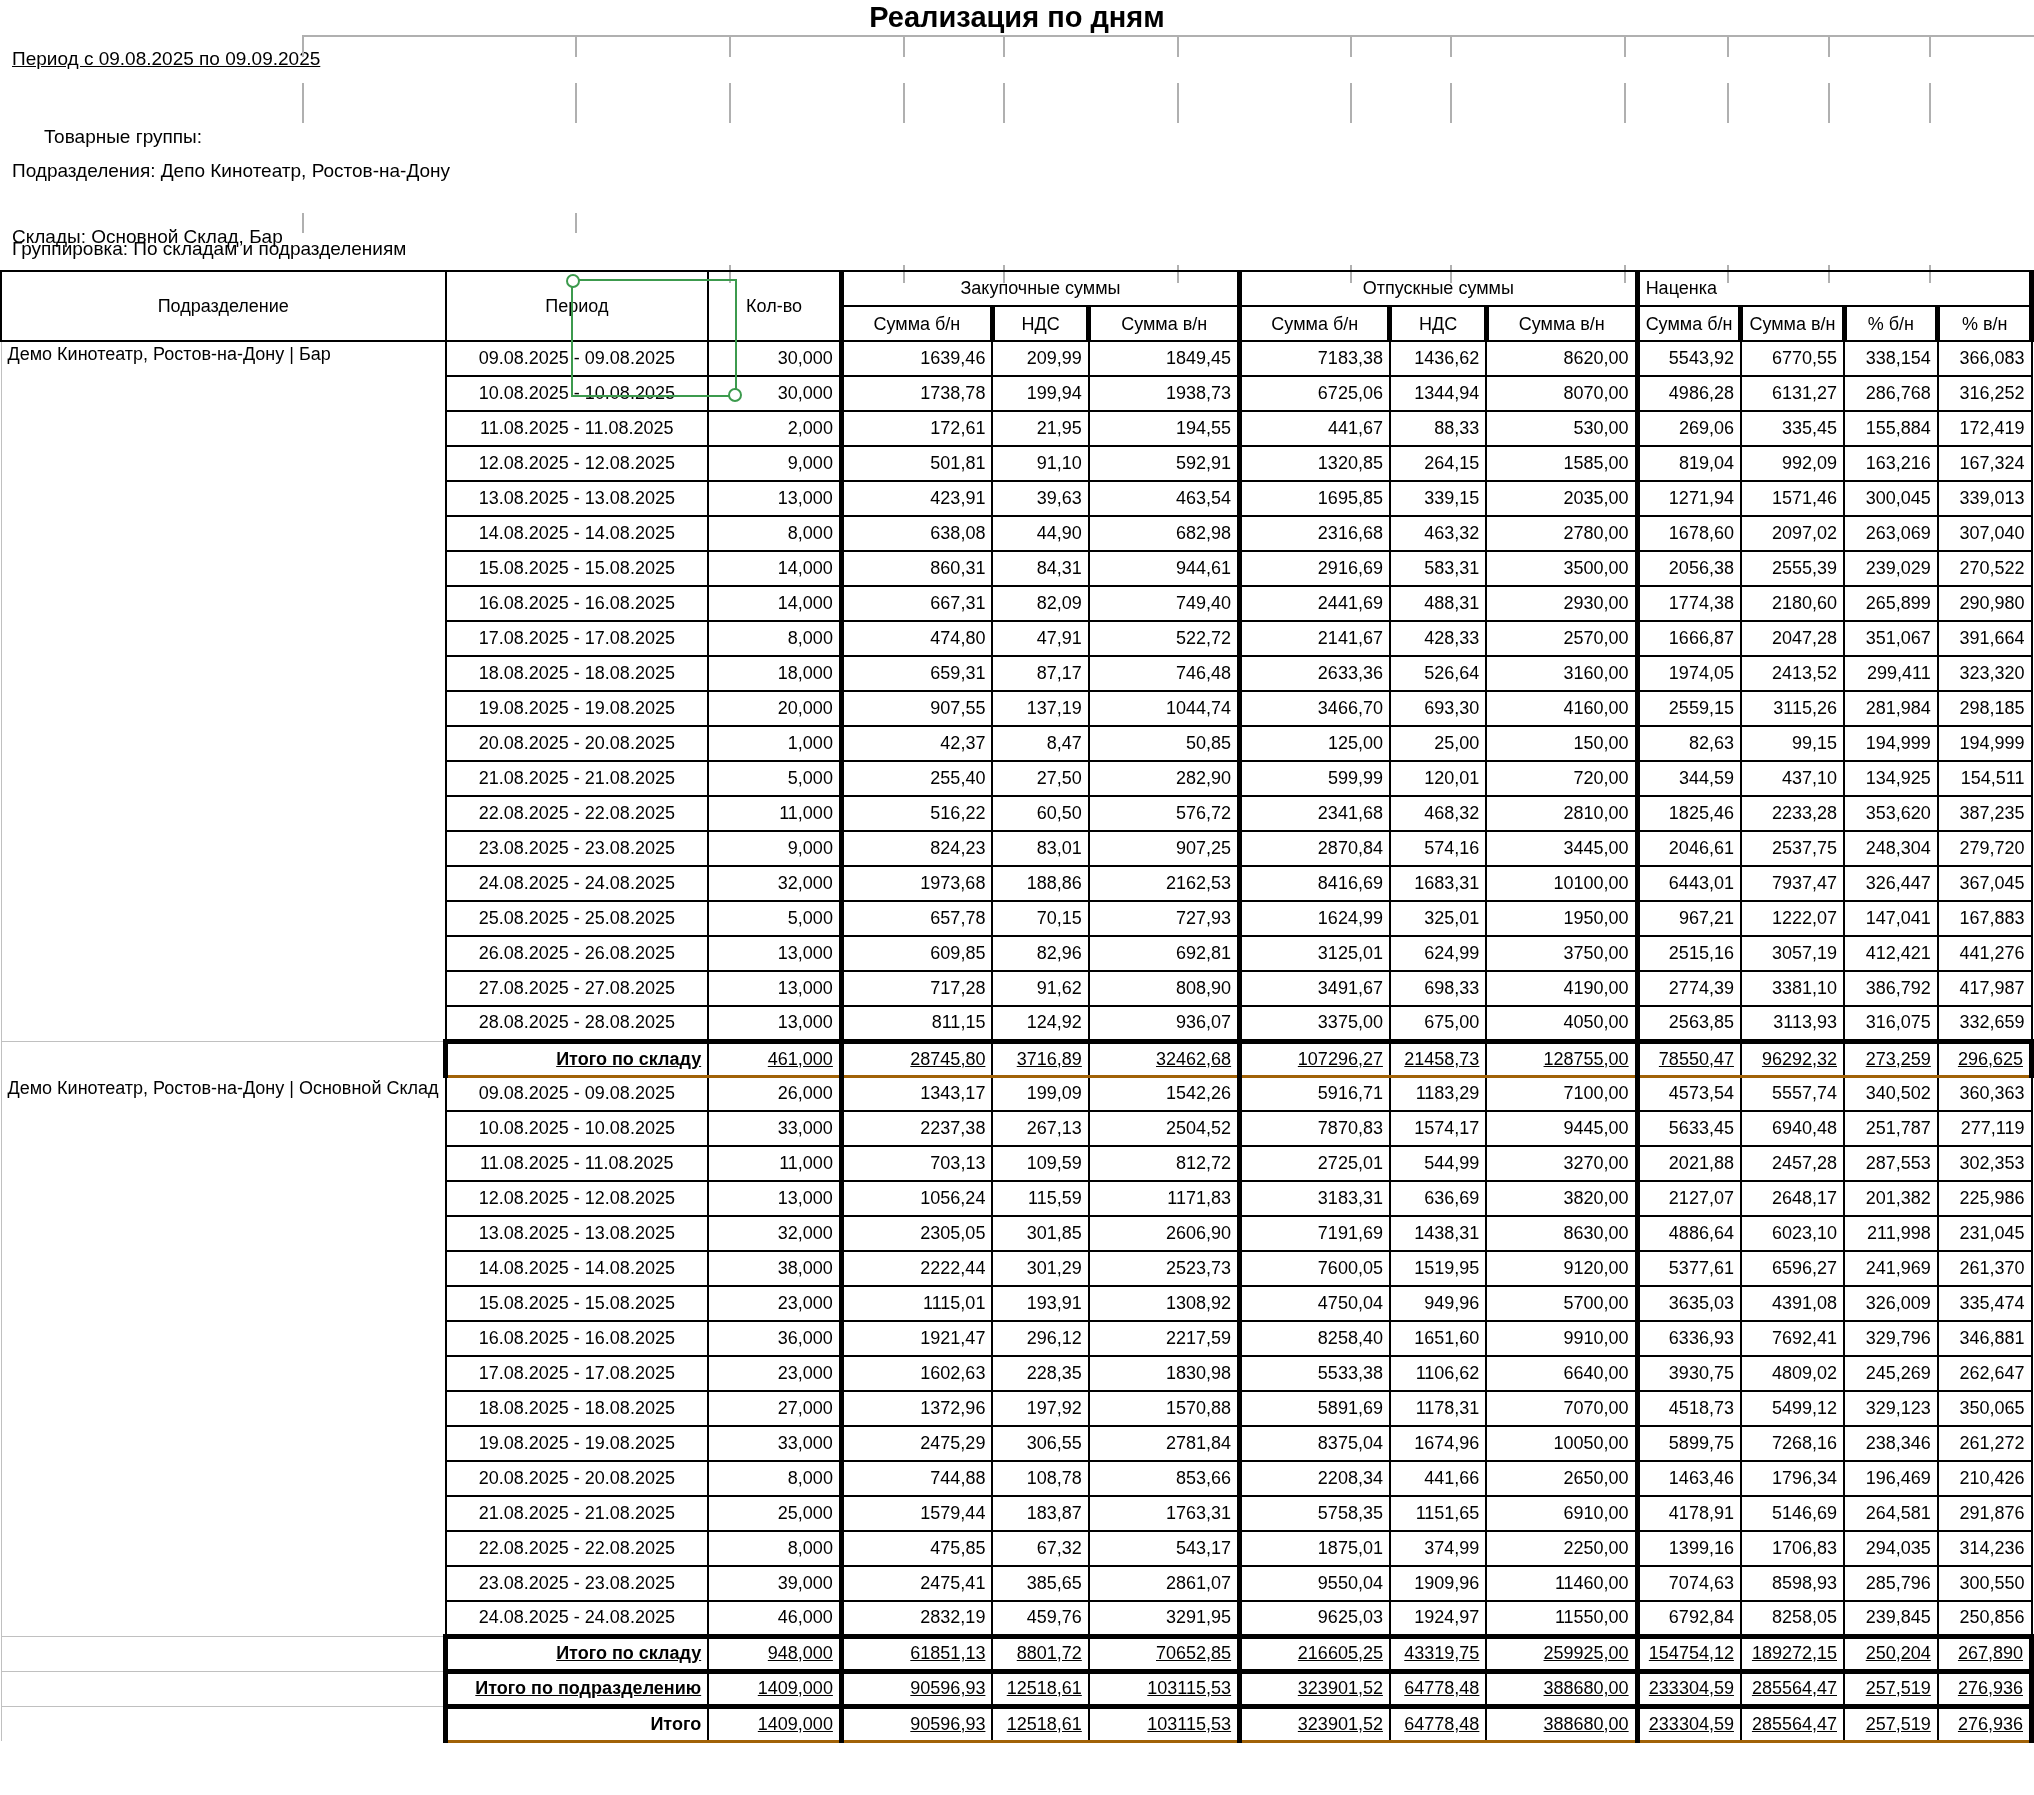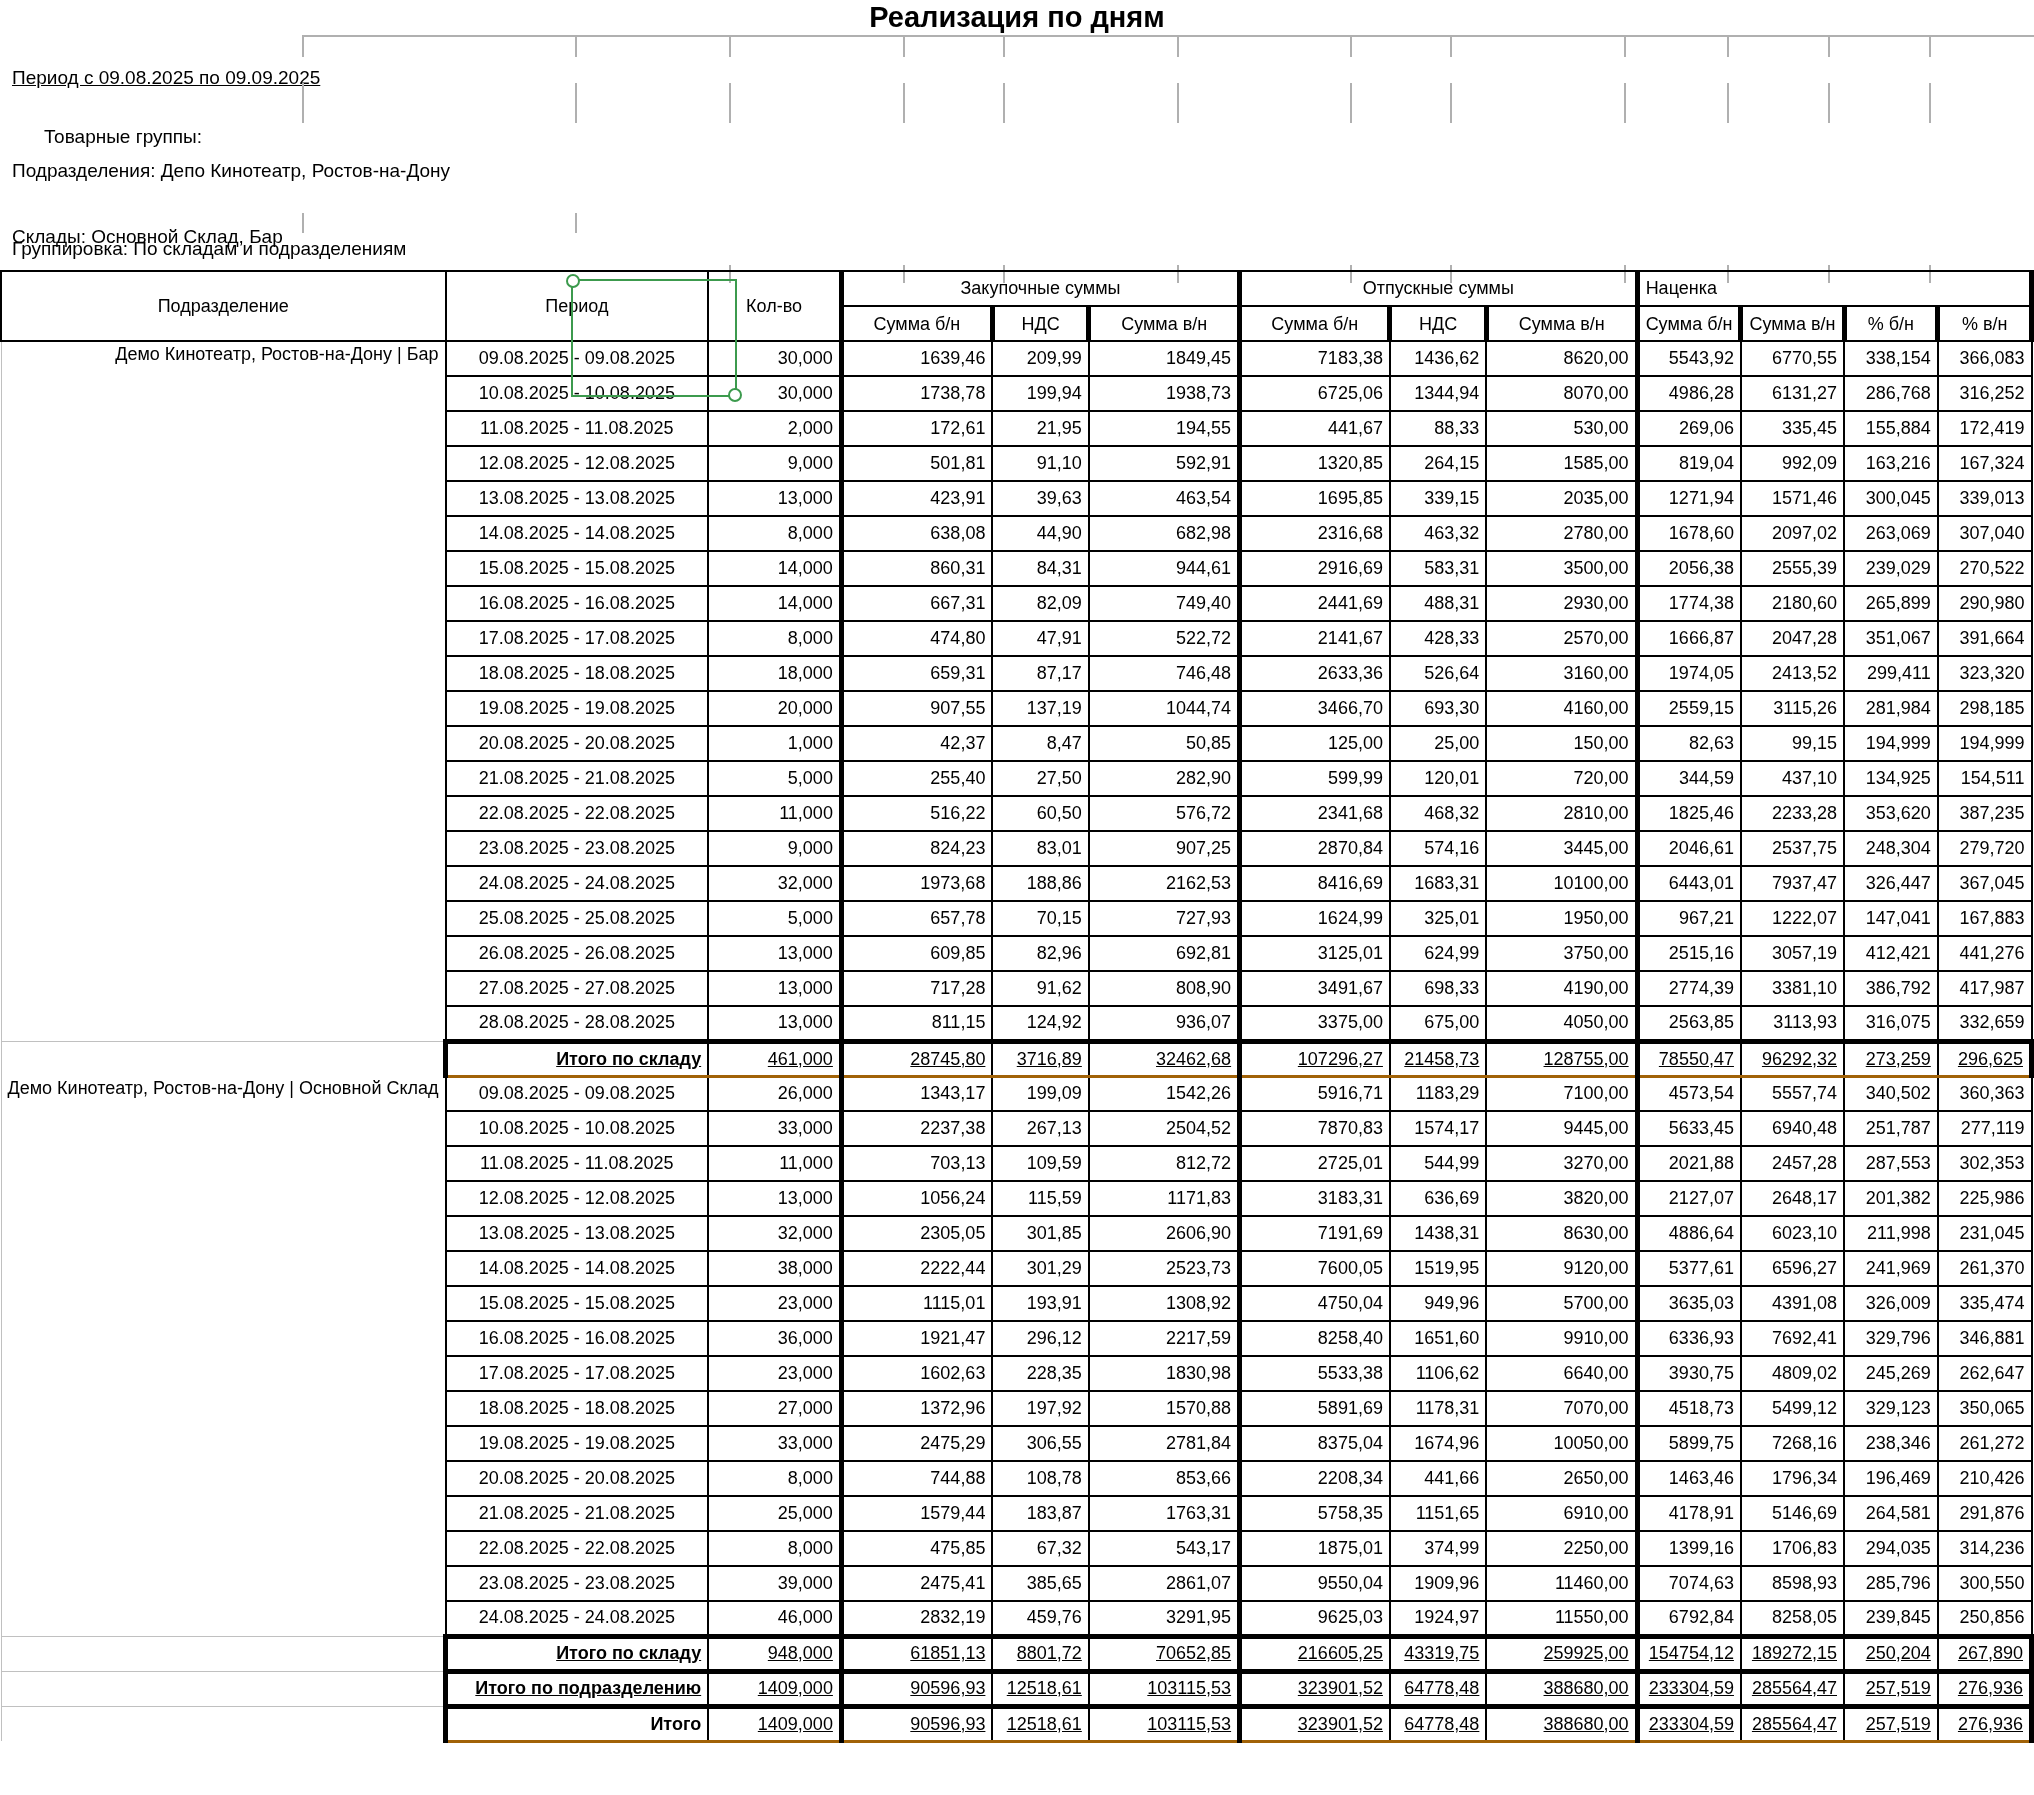--- a/index.html
+++ b/index.html
@@ -16,37 +16,37 @@
        box-sizing:border-box; overflow:hidden; white-space:nowrap; border:2px solid #000; }
   table.report td.num { text-align:right; }
   table.report td.per { text-align:center; }
   table.report th { text-align:center; vertical-align:middle; }
   th.group { height:30px; border-top:5px solid #000; border-bottom:5px solid #000; font-size:19px; }
   th.group.left { text-align:left; }
   th.sub { height:74px; border-bottom:5px solid #000; font-size:19px; white-space:normal; line-height:22px; }
   th.main { border:5px solid #000; font-size:19px; }
   .thickL { border-left:5px solid #000 !important; }
   .thickR { border-right:5px solid #000 !important; }
-  td.dept { vertical-align:top; text-align:right; white-space:normal; font-size:19px; line-height:24px;
+  td.dept { vertical-align:top; text-align:left; white-space:normal; font-size:19px; line-height:24px;
             border:none !important; border-left:1px solid #c0c0c0 !important; padding-top:0; }
   td.blank { border:none !important; border-left:1px solid #c0c0c0 !important; border-top:1px solid #c0c0c0 !important; }
   tr.total td { border-top:5px solid #000; border-bottom:3px solid #a16207; text-decoration:underline; }
   tr.total td.lab { font-weight:bold; text-align:right; border-left:5px solid #000; }
   tr.total td.grand { text-decoration:none; }
   tr.total td:last-child { border-right:5px solid #000; }
   .selbox { position:absolute; left:571px; top:279px; width:162px; height:114px; border:2px solid #3c9a4d; pointer-events:none; }
   .handle { position:absolute; width:10px; height:10px; border:2px solid #3c9a4d; border-radius:50%; background:#fff; }
 </style>
 </head>
 <body>
 
 <div class="title">Реализация по дням</div>
 <div class="title-rule"></div>
 
-<div class="meta underline" style="top:67px;">Период с 09.08.2025 по 09.09.2025</div>
+<div class="meta underline" style="top:48px;">Период с 09.08.2025 по 09.09.2025</div>
 <div class="meta" style="top:126px;margin-left:32px;">Товарные группы:</div>
 <div class="meta" style="top:160px;">Подразделения: Депо Кинотеатр, Ростов-на-Дону</div>
 <div class="meta" style="top:190px;margin-top:36px;">Склады: Основной Склад, Бар</div>
 <div class="meta" style="top:238px;">Группировка: По складам и подразделениям</div>
 
 <div>
   <div class="gridtick" style="left:302px;top:37px;height:20px;"></div>
   <div class="gridtick" style="left:575px;top:37px;height:20px;"></div>
   <div class="gridtick" style="left:729px;top:37px;height:20px;"></div>
   <div class="gridtick" style="left:903px;top:37px;height:20px;"></div>

